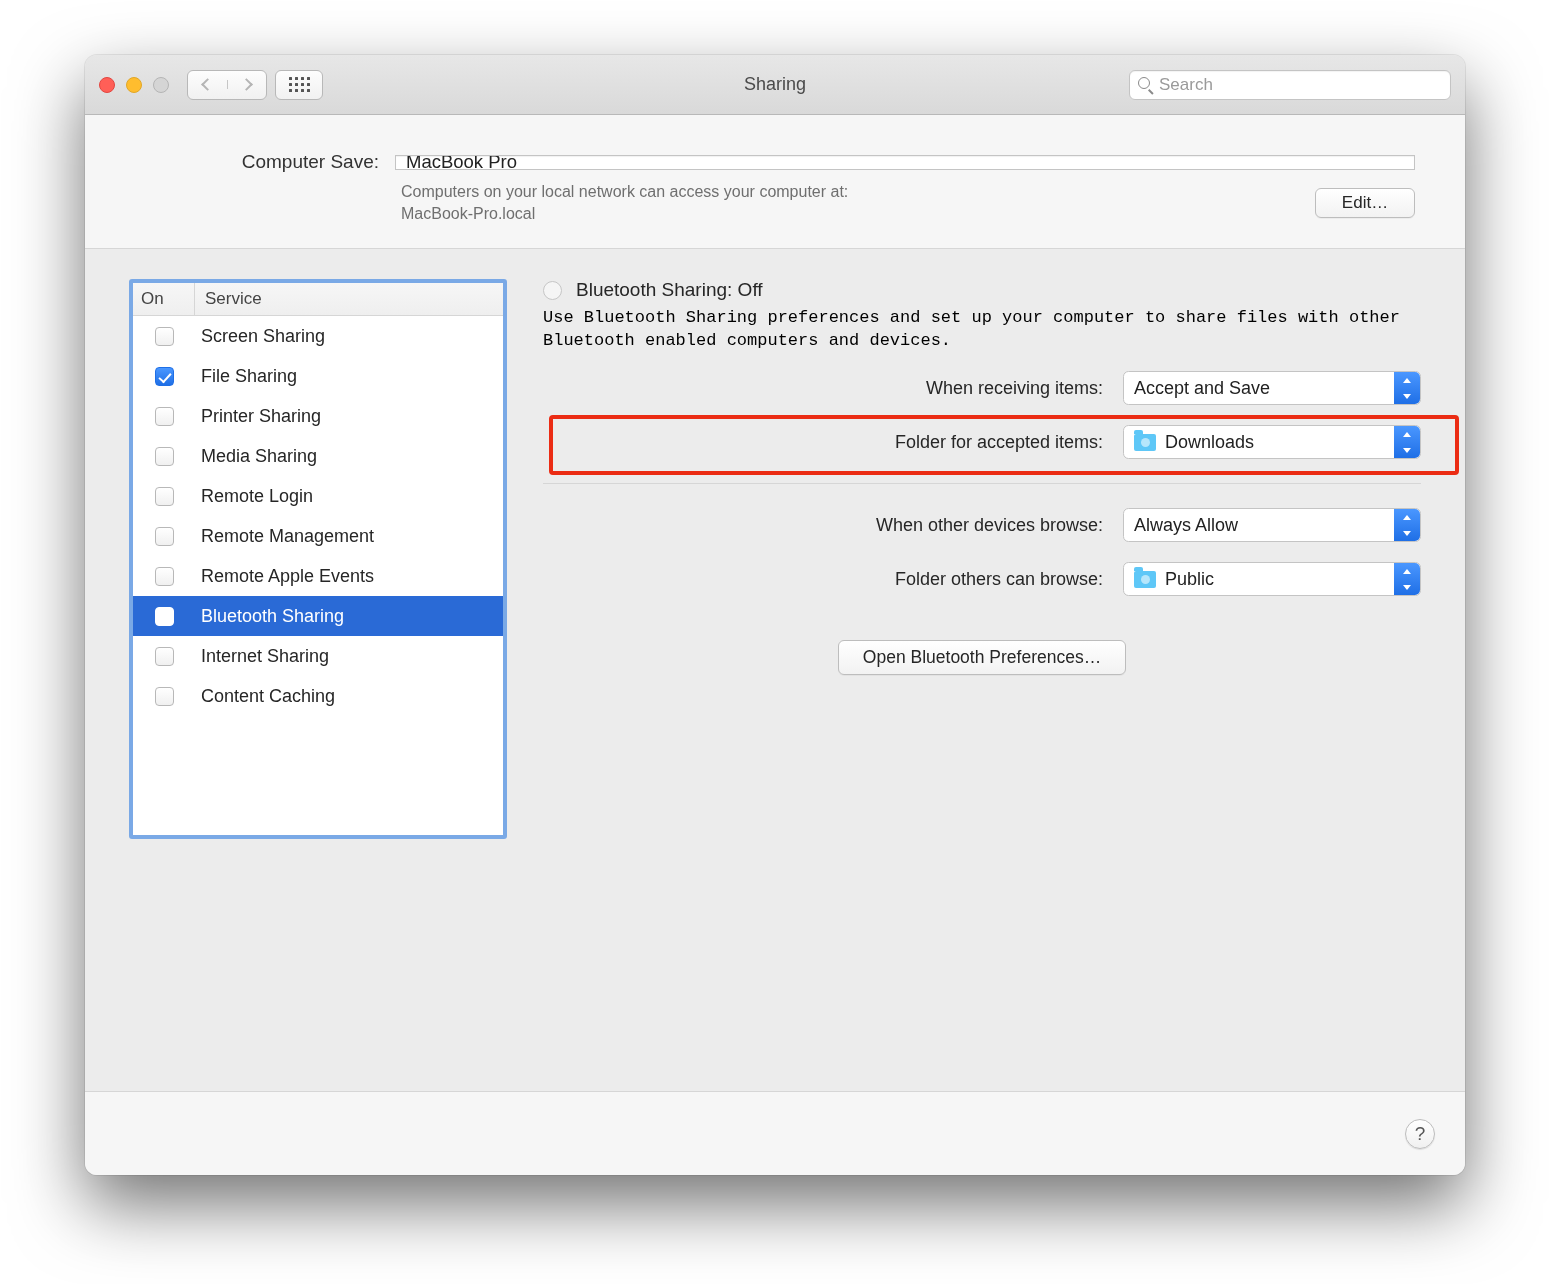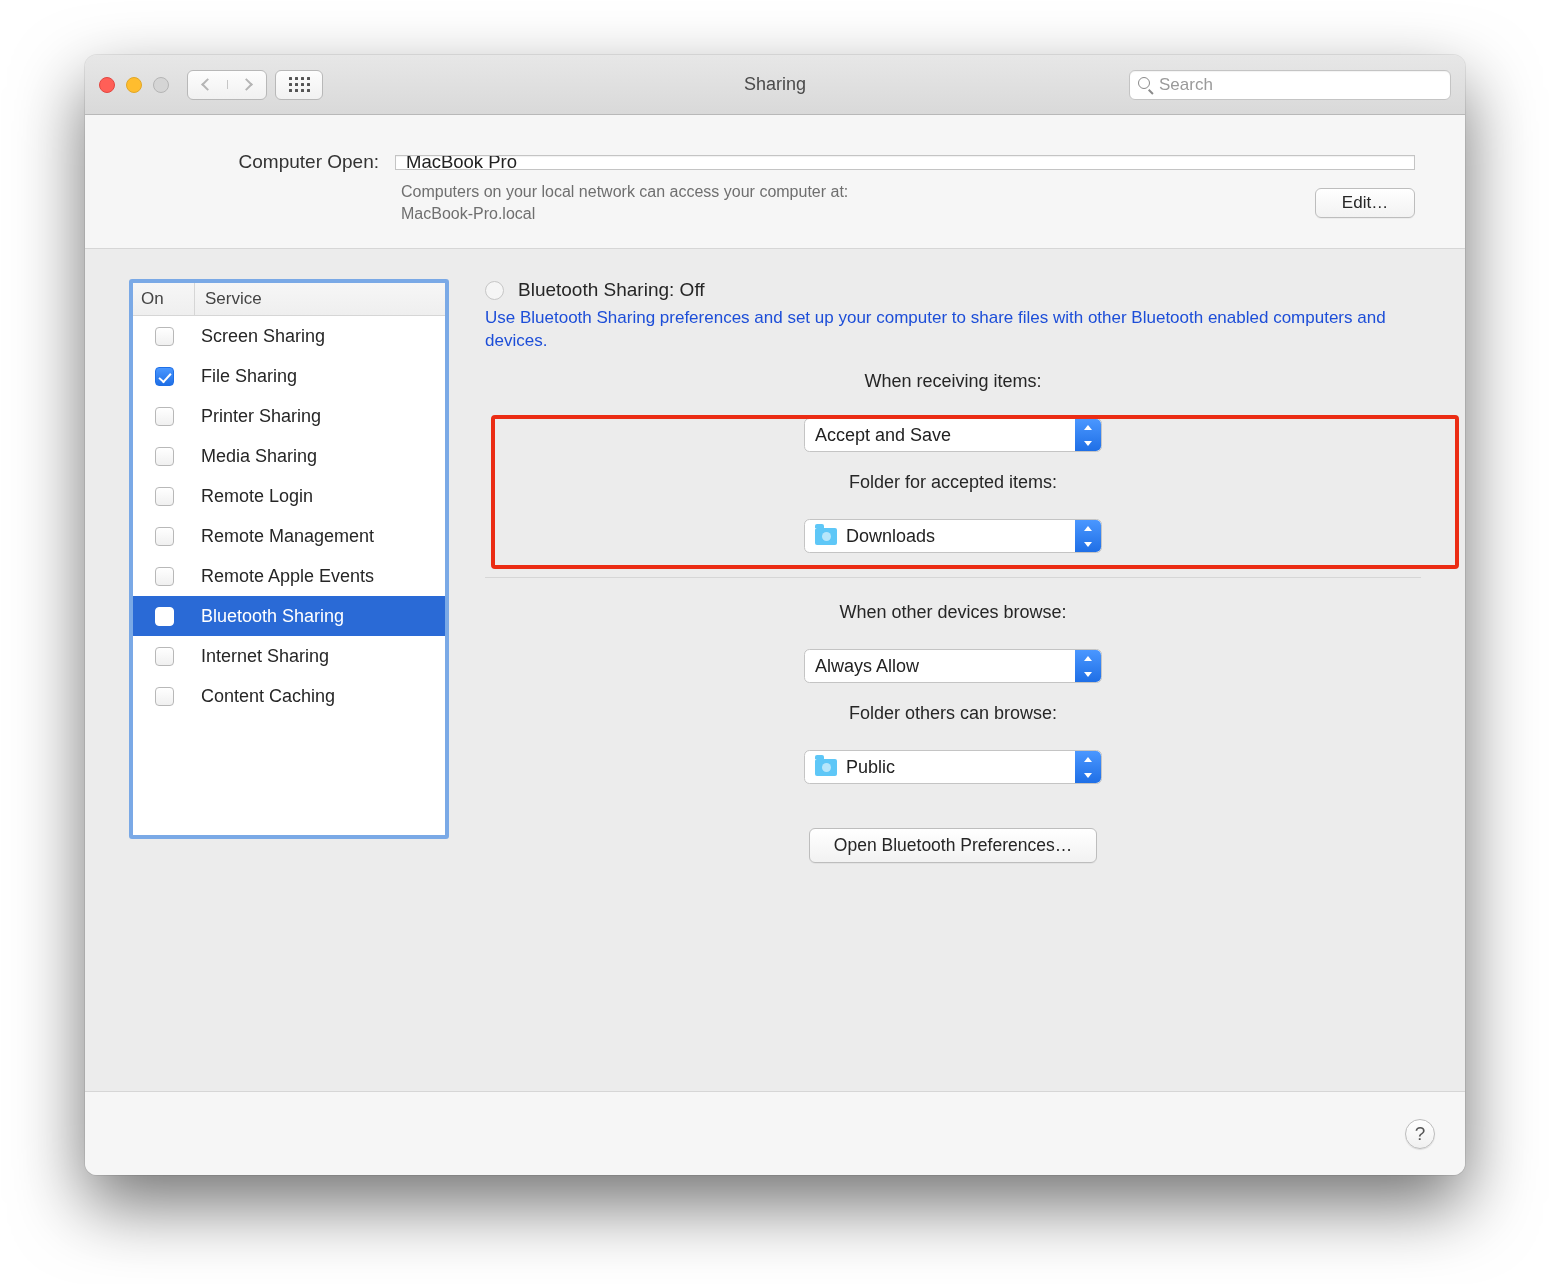--- a/index.html
+++ b/index.html
@@ -101,21 +101,21 @@
   }
   .btn.edit { min-width: 100px; }
 
   .main-section {
     flex: 1; background: #ececec; padding: 30px 44px 22px 44px;
     display: flex; gap: 36px; align-items: flex-start; position: relative;
   }
 
   
   .services {
-    width: 320px; height: 560px;
+    width: 378px; height: 560px;
     border: 4px solid #7aa9e6; border-radius: 3px;
     background: #fff; display: flex; flex-direction: column;
   }
   .svc-head {
     display: flex; border-bottom: 1px solid #d6d6d6;
     background: linear-gradient(#f6f6f6, #efefef);
   }
   .svc-head .col-on { width: 62px; border-right: 1px solid #d6d6d6; padding: 6px 8px; font-size: 17px; color: #444; }
   .svc-head .col-svc { flex: 1; padding: 6px 10px; font-size: 17px; color: #444; }
   .svc-body { flex: 1; overflow: hidden; }
@@ -135,24 +135,24 @@
     width: 10px; height: 5px; border-left: 2.3px solid #fff; border-bottom: 2.3px solid #fff;
     transform: rotate(-48deg);
   }
   .chk.sel-white { background: #fff; border-color: #fff; }
 
   
   .details { flex: 1; display: flex; flex-direction: column; }
   .heading-row { display: flex; align-items: center; gap: 14px; margin-bottom: 6px; }
   .radio-dot { width: 19px; height: 19px; border-radius: 50%; border: 1.5px solid #c6c6c6; background: #f5f5f5; }
   .bt-heading { font-size: 19px; color: #262626; }
-  .bt-desc { font-size: 17px; color: #1d4ed8; line-height: 1.35; margin-bottom: 18px; }
+  .bt-desc { font-size: 17px; color: #000000; line-height: 1.35; margin-bottom: 18px; font-family: Liberation Mono, monospace; }
 
   .opts { display: flex; flex-direction: column; gap: 20px; }
-  .opt-row { display: flex; align-items: center; gap: 26px; flex-direction: column; }
+  .opt-row { display: flex; align-items: center; gap: 20px; }
   .opt-label { flex: 1; text-align: right; font-size: 18px; color: #262626; }
   .popup {
     width: 298px; height: 34px;
     background: #fff; border: 1px solid #c4c4c4; border-radius: 5.5px;
     display: flex; align-items: center; padding-left: 10px; position: relative;
     font-size: 18px; color: #222;
   }
   .popup .folder-ico {
     width: 22px; height: 17px; margin-right: 9px;
     background: #5ec7f7; border-radius: 2px; position: relative;
@@ -244,21 +244,21 @@
     <div class="search-wrap">
       <span class="mag"></span>
       <input type="text" placeholder="Search" style="">
     </div>
   </div>
 
   <div class="content">
 
     <div class="name-section">
       <div class="name-row">
-        <div class="name-label">Computer Open:</div>
+        <div class="name-label">Computer Save:</div>
         <input class="name-input" value="MacBook Pro" style="">
       </div>
       <div class="help-row">
         <div class="name-help">
           <span>Computers on your local network can access your computer at:</span><br>
           <span>MacBook-Pro.local</span>
         </div>
         <button class="btn edit">Edit…</button>
       </div>
     </div>

